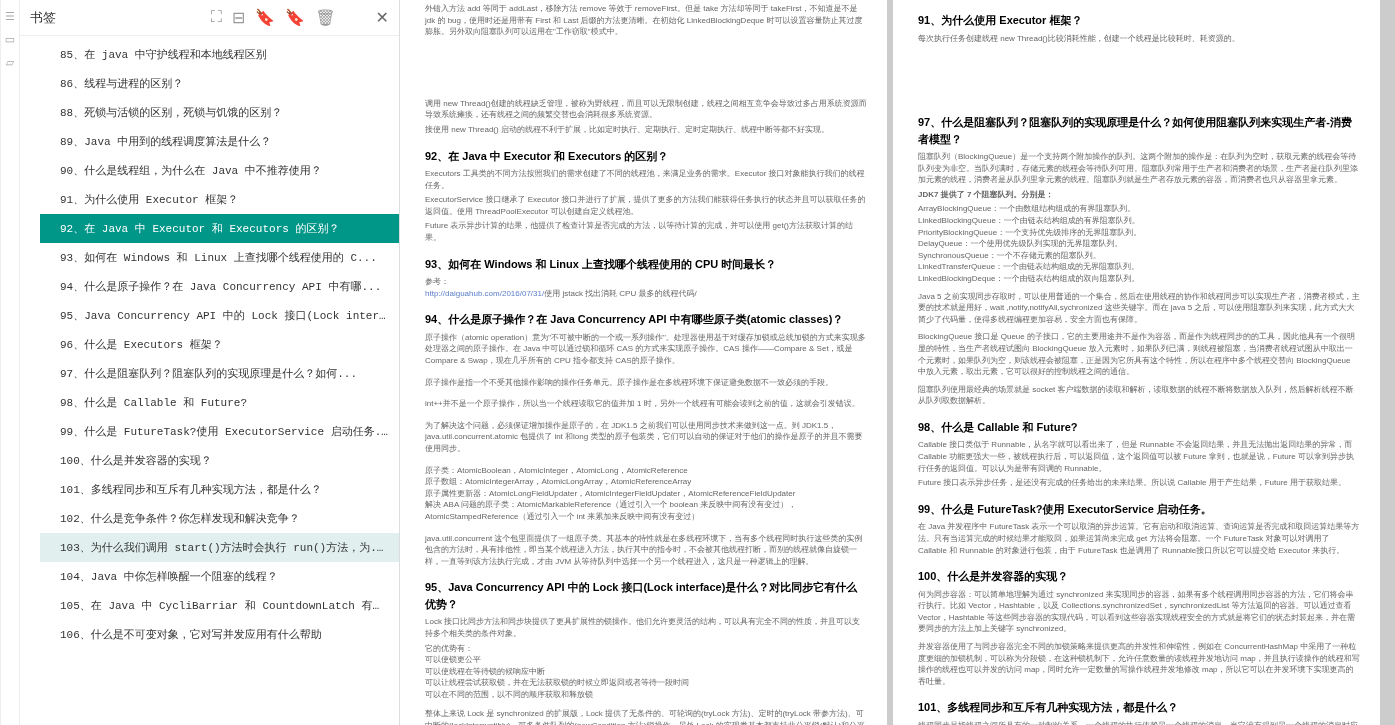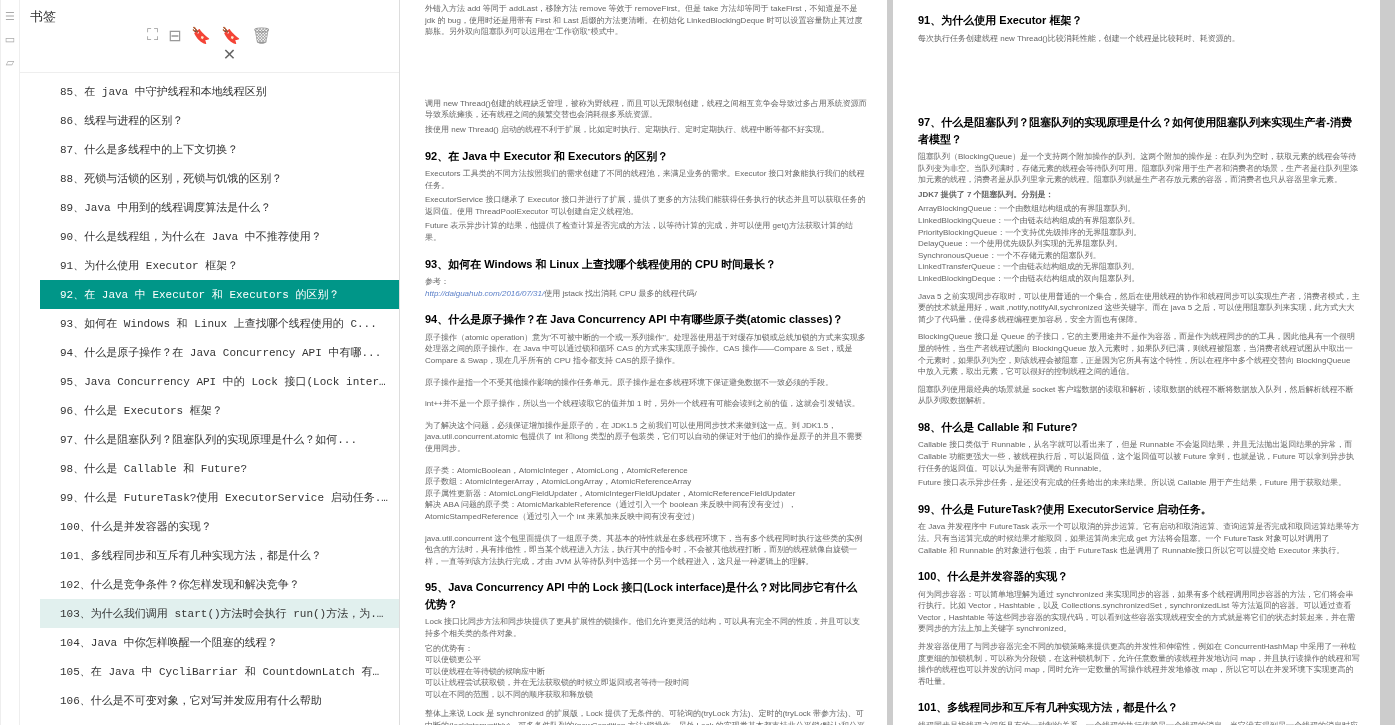--- a/index.html
+++ b/index.html
@@ -1,35 +1,35 @@
 <!DOCTYPE html>
 <html><head>
 <meta charset="utf-8">
 <style>
 * { margin:0; padding:0; box-sizing:border-box; font-family:"Microsoft YaHei","PingFang SC",Arial,sans-serif; }
 body { display:flex; width:1395px; height:725px; background:#ccc; overflow:hidden; }
 .sidebar { width:380px; background:#fff; border-right:1px solid #ddd; display:flex; flex-direction:column; height:725px; }
-.side-hdr { display:flex; align-items:center; padding:8px 10px; border-bottom:1px solid #eee; color:#333;flex-direction:column; }
+.side-hdr { display:flex; align-items:center; padding:8px 10px; border-bottom:1px solid #eee; color:#333; }
 .side-title { font-size:13px; margin-right:auto; }
 .side-icons { display:flex; gap:10px; color:#999; }
 .icon-x { font-size:16px; color:#666; cursor:pointer; }
 .toc { flex:1; overflow-y:auto; padding:4px 0 4px 20px; }
 .toc::-webkit-scrollbar { width:10px; }
 .toc::-webkit-scrollbar-thumb { background:#ccc; border-radius:5px; }
 .toc-item { font-size:11px; padding:7px 10px 7px 20px; color:#333; cursor:pointer; white-space:nowrap; overflow:hidden; text-overflow:ellipsis;font-family:Liberation Mono, monospace; }
 .toc-item.active { background:#009688; color:#fff; }
 .toc-item.hover { background:#e1f0ee; }
 .leftbar { width:20px; background:#fff; border-left:1px solid #eee; border-right:1px solid #eee; display:flex; flex-direction:column; align-items:center; padding-top:10px; gap:10px; color:#aaa; font-size:11px; position:absolute; left:0; top:0; height:725px; }
 .sidebar { margin-left:20px; }
 .content { flex:1; display:flex; background:#ccc; padding:0; overflow:hidden; }
 .page { background:#fff; width:487px; height:725px; font-size:8px; color:#444; padding:0 20px 0 25px; line-height:1.5; overflow:hidden; }
 .page + .page { margin-left:6px; }
 .page h2 { font-size:11px; font-weight:700; color:#000; margin:12px 0 4px; }
 .page p { margin:3px 0; color:#666; font-size:8px; line-height:1.45; }
-.page a { color:#5a7fc8;font-style:italic; }
+.page a { color:#5a7fc8; }
 .page .group { margin-bottom:10px; }
 </style>
 </head>
 <body>
 
 <div class="leftbar">
  <span>☰</span>
  <span>▭</span>
  <span>▱</span>
 </div>
@@ -42,21 +42,20 @@
       <span>⊟</span>
       <span>🔖</span>
       <span>🔖</span>
       <span>🗑</span>
     </span>
     <span class="icon-x" style="margin-left:40px">✕</span>
   </div>
   <div class="toc" id="toc">
       <div class="toc-item">85、在 java 中守护线程和本地线程区别</div>
       <div class="toc-item">86、线程与进程的区别？</div>
-      <div class="toc-item">87、什么是多线程中的上下文切换？</div>
       <div class="toc-item">88、死锁与活锁的区别，死锁与饥饿的区别？</div>
       <div class="toc-item">89、Java 中用到的线程调度算法是什么？</div>
       <div class="toc-item">90、什么是线程组，为什么在 Java 中不推荐使用？</div>
       <div class="toc-item">91、为什么使用 Executor 框架？</div>
       <div class="toc-item active">92、在 Java 中 Executor 和 Executors 的区别？</div>
       <div class="toc-item">93、如何在 Windows 和 Linux 上查找哪个线程使用的 C...</div>
       <div class="toc-item">94、什么是原子操作？在 Java Concurrency API 中有哪...</div>
       <div class="toc-item">95、Java Concurrency API 中的 Lock 接口(Lock interfa...</div>
       <div class="toc-item">96、什么是 Executors 框架？</div>
       <div class="toc-item">97、什么是阻塞队列？阻塞队列的实现原理是什么？如何...</div>

